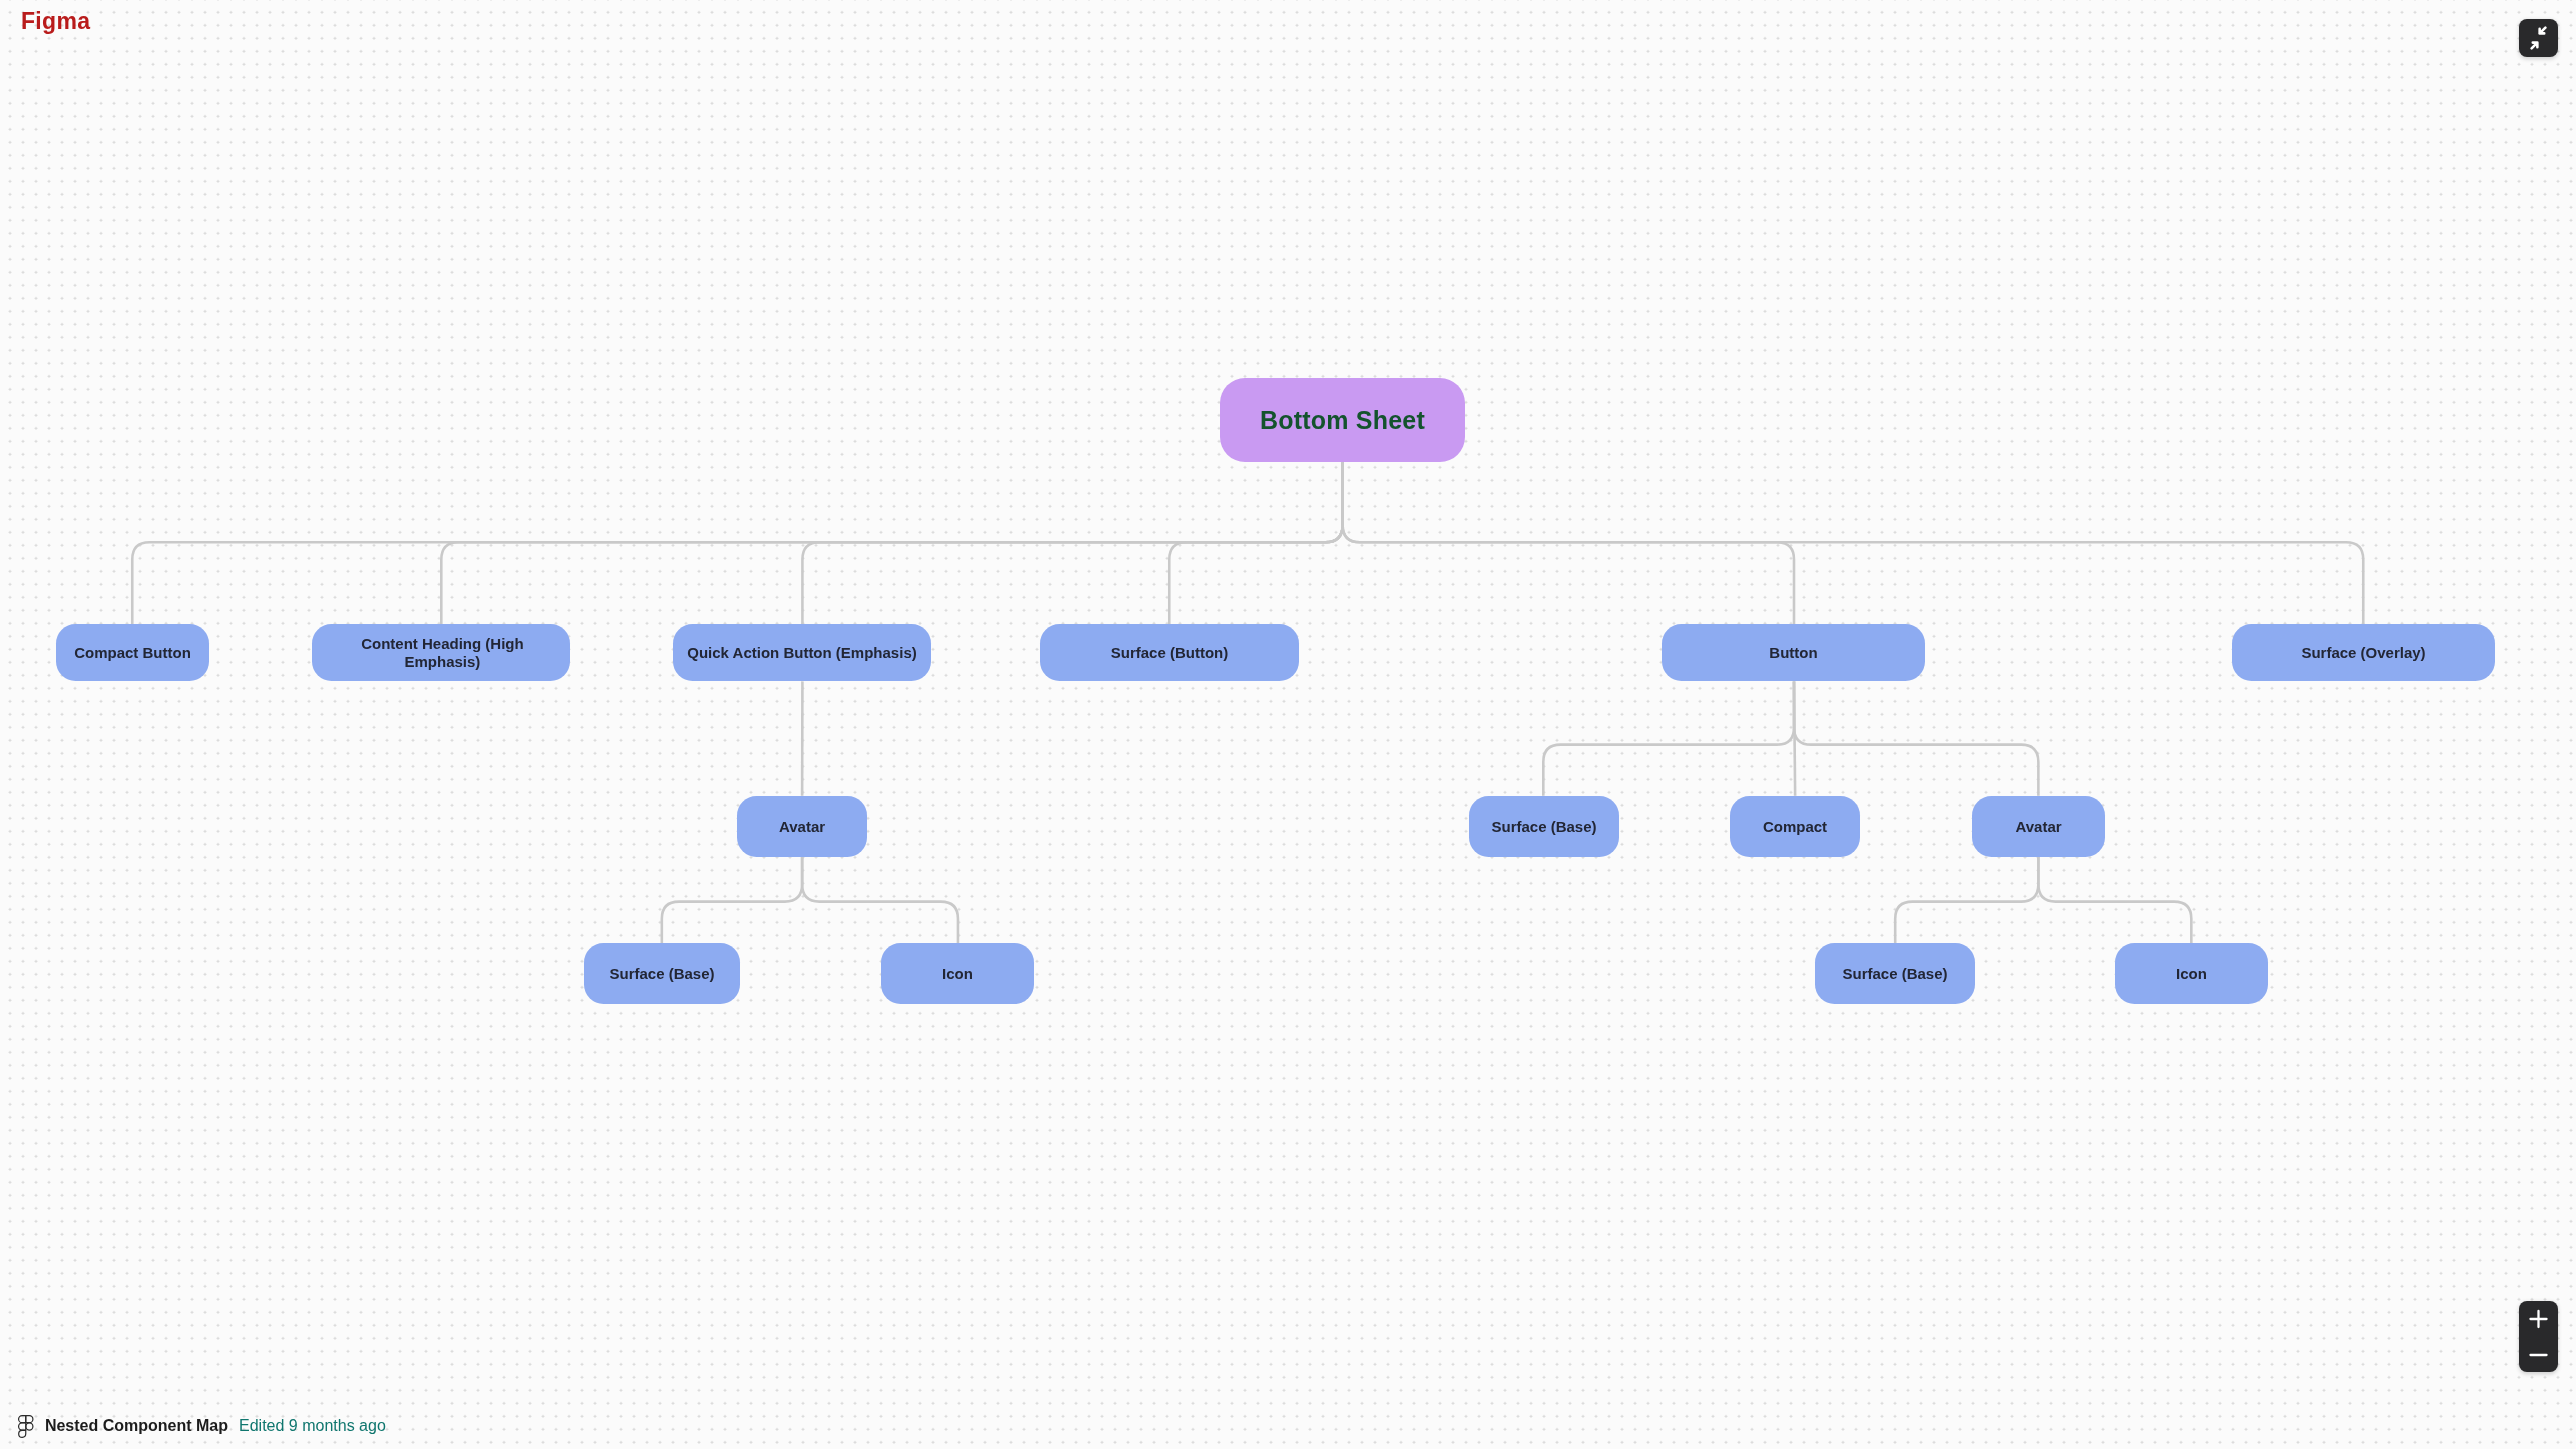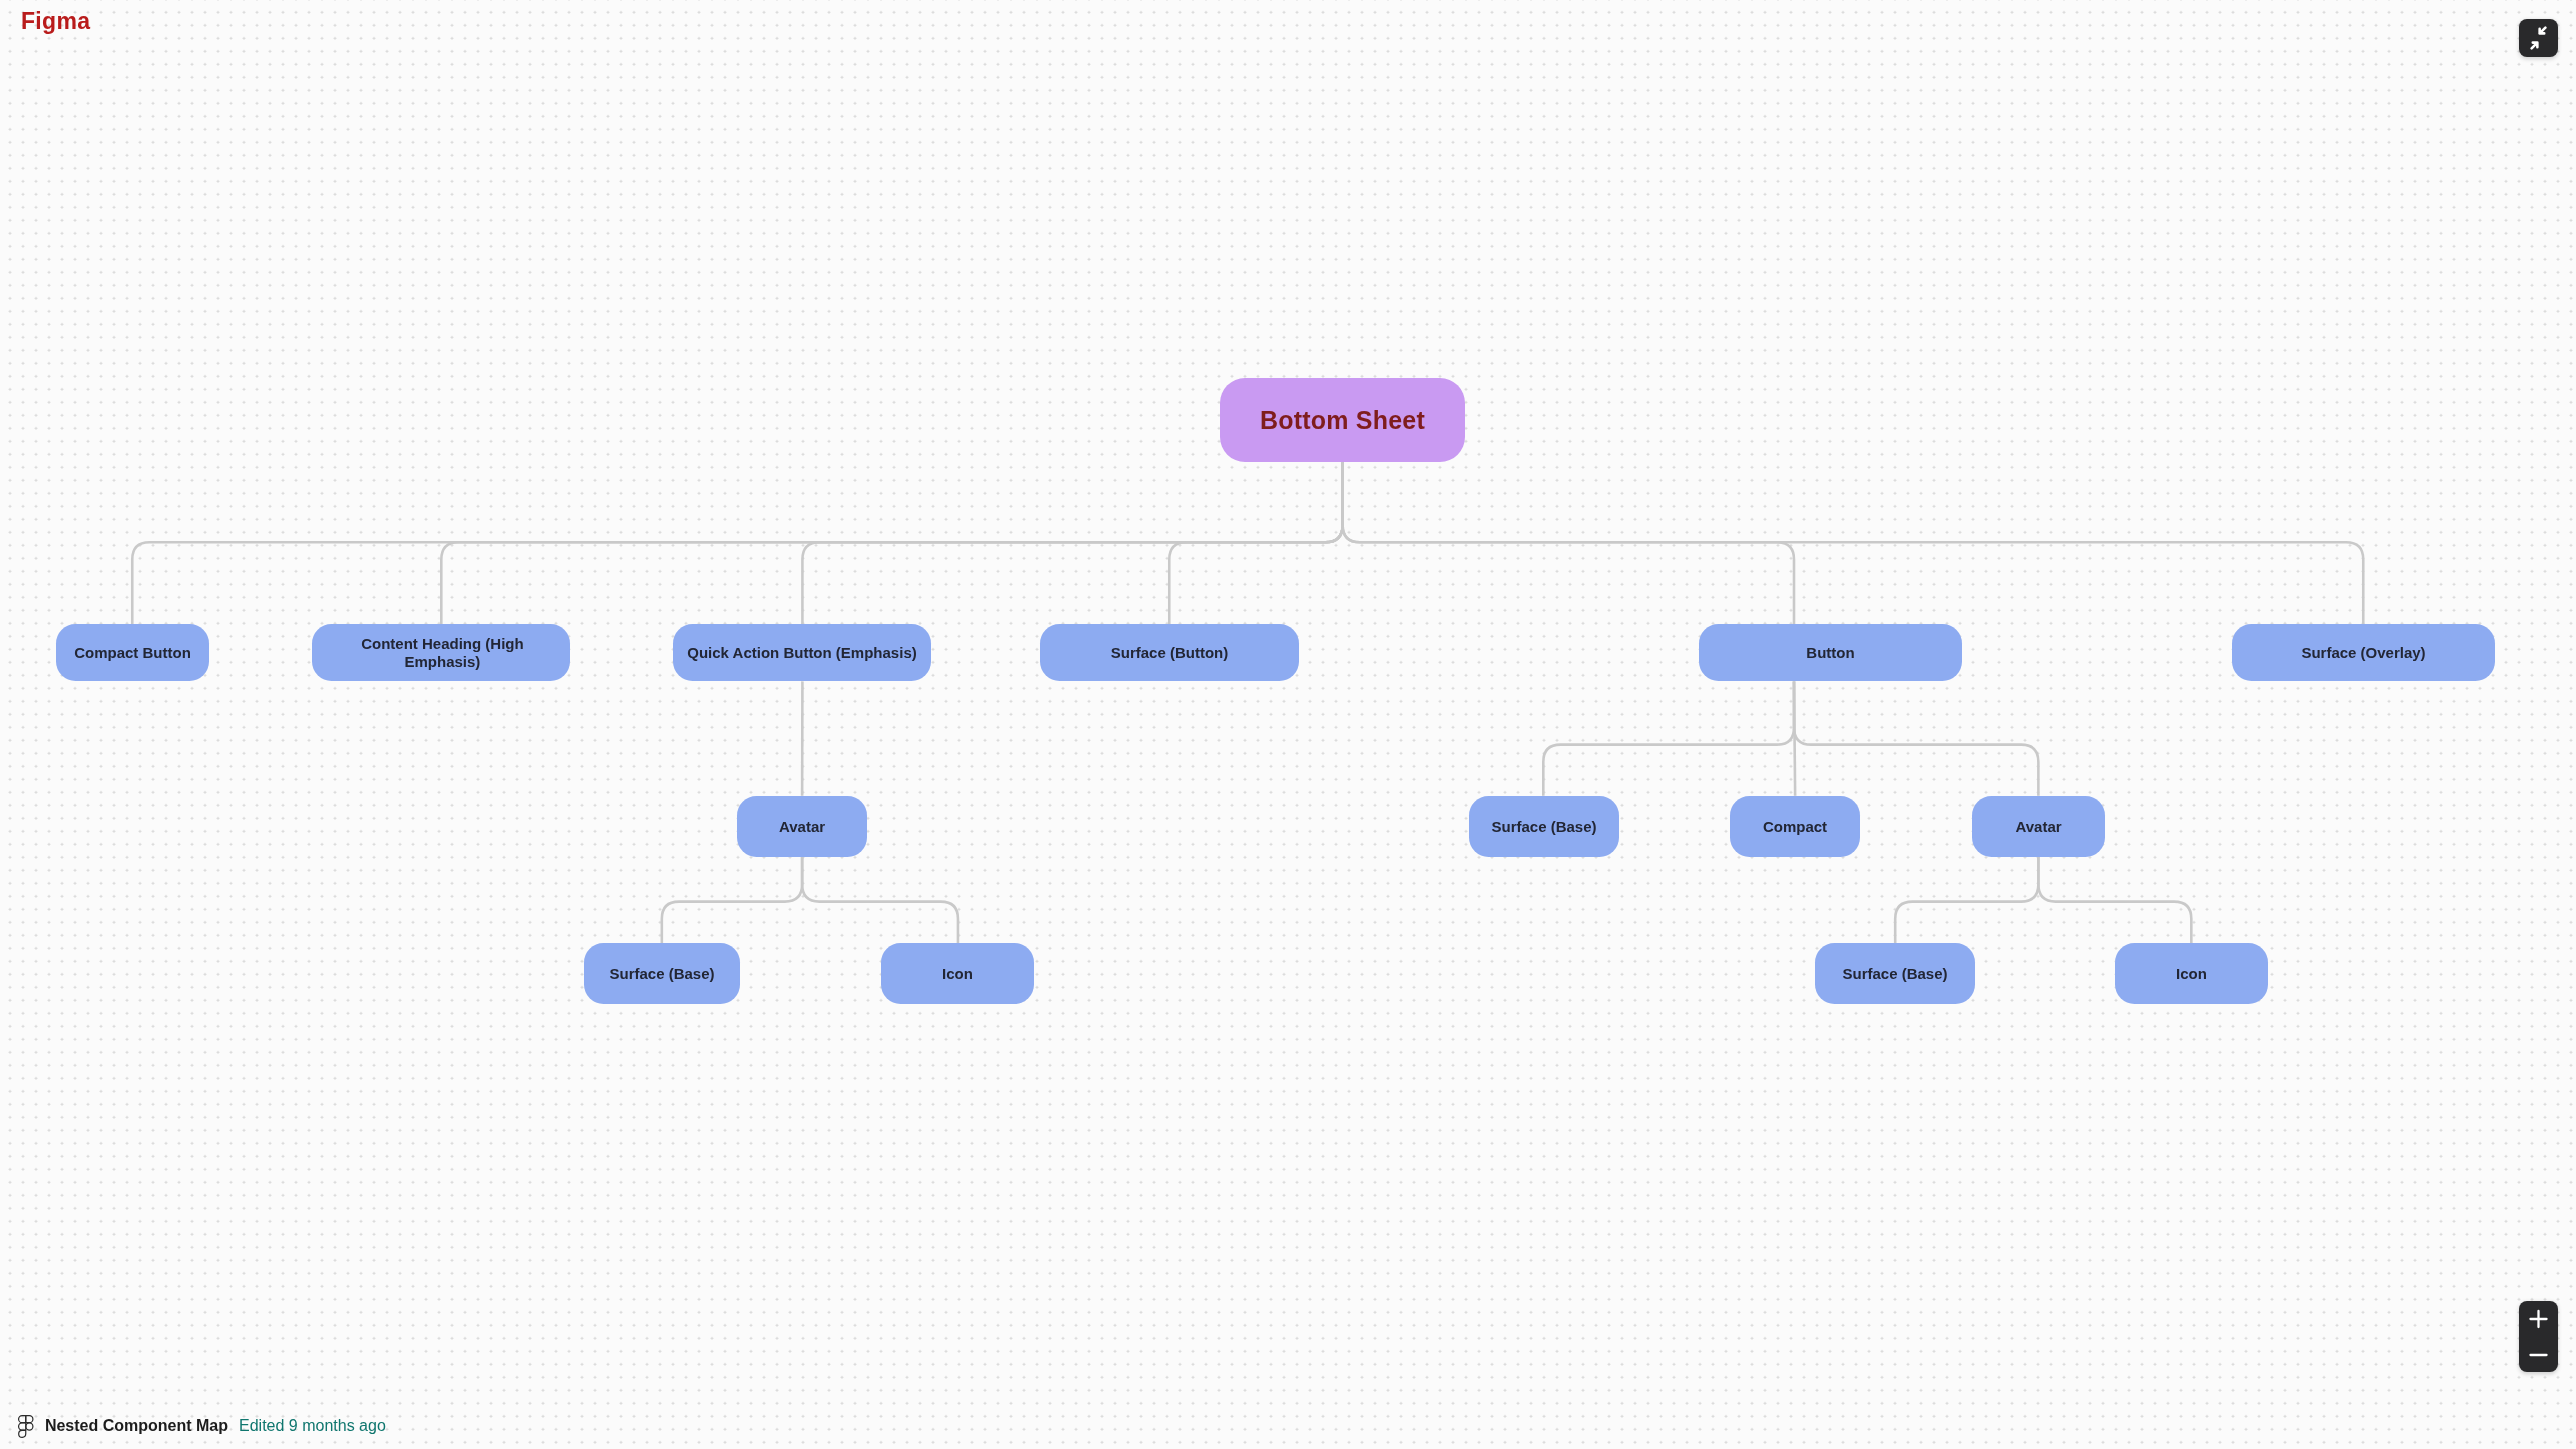--- a/index.html
+++ b/index.html
@@ -33,21 +33,21 @@
   #edges{position:absolute;left:0;top:0;}
   .node{
     position:absolute;box-sizing:border-box;padding:0 9.2px;
     display:flex;align-items:center;justify-content:center;text-align:center;
     background:var(--node-fill,#8dabf1);border-radius:19.5px;
     font-size:15px;font-weight:bold;color:var(--node-text,#222635);
     cursor:pointer;user-select:none;line-height:1.15;
   }
   .node.root{
     background:var(--root-fill,#c99af2);border-radius:25px;
-    font-size:25px;color:#7f1d1d;letter-spacing:0.2px;
+    font-size:25px;color:#14532d;letter-spacing:0.2px;
   }
   #footer{position:absolute;left:18.4px;top:1410px;height:32px;display:flex;align-items:center;gap:11px;}
   #footer .title{font-weight:bold;font-size:16px;color:#1c1c1c;cursor:pointer;}
   #footer .meta{font-size:16px;color:#0f766e;}
 </style>
 </head>
 <body>
 
 <div class="wordmark">Figma</div>
 
@@ -73,21 +73,21 @@
       <path d="M3120 1185 L3122 1384" fill="none" stroke="#c9c9c9" stroke-width="4.5"></path>
       <path d="M3120 1185 V1265 Q3120 1295 3150 1295 H3515 Q3545 1295 3545 1325 V1384" fill="none" stroke="#c9c9c9" stroke-width="4.5"></path>
       <path d="M3545 1490 V1538 Q3545 1568 3515 1568 H3326 Q3296 1568 3296 1598 V1640" fill="none" stroke="#c9c9c9" stroke-width="4.5"></path>
       <path d="M3545 1490 V1538 Q3545 1568 3575 1568 H3781 Q3811 1568 3811 1598 V1640" fill="none" stroke="#c9c9c9" stroke-width="4.5"></path>
     </svg>
 <div class="node root" style="left: 1220px; top: 378px; width: 245px; height: 84px;">Bottom Sheet</div>
     <div class="node" style="left: 56px; top: 624px; width: 153px; height: 57px;">Compact Button</div>
     <div class="node" style="left: 312px; top: 624px; width: 258px; height: 57px; padding-left: 12px;">Content Heading (High Emphasis)</div>
     <div class="node" style="left: 673px; top: 624px; width: 258px; height: 57px;">Quick Action Button (Emphasis)</div>
     <div class="node" style="left: 1040px; top: 624px; width: 259px; height: 57px;">Surface (Button)</div>
-    <div class="node" style="left: 1662px; top: 624px; width: 263px; height: 57px; margin-left: 37px;">Button</div>
+    <div class="node" style="left: 1662px; top: 624px; width: 263px; height: 57px;">Button</div>
     <div class="node" style="left: 2232px; top: 624px; width: 263px; height: 57px;">Surface (Overlay)</div>
     <div class="node" style="left: 737px; top: 796px; width: 130px; height: 61px;">Avatar</div>
     <div class="node" style="left: 584px; top: 943px; width: 156px; height: 61px;">Surface (Base)</div>
     <div class="node" style="left: 881px; top: 943px; width: 153px; height: 61px;">Icon</div>
     <div class="node" style="left: 1469px; top: 796px; width: 150px; height: 61px;">Surface (Base)</div>
     <div class="node" style="left: 1730px; top: 796px; width: 130px; height: 61px;">Compact</div>
     <div class="node" style="left: 1972px; top: 796px; width: 133px; height: 61px;">Avatar</div>
     <div class="node" style="left: 1815px; top: 943px; width: 160px; height: 61px;">Surface (Base)</div>
     <div class="node" style="left: 2115px; top: 943px; width: 153px; height: 61px;">Icon</div>
   </div>

